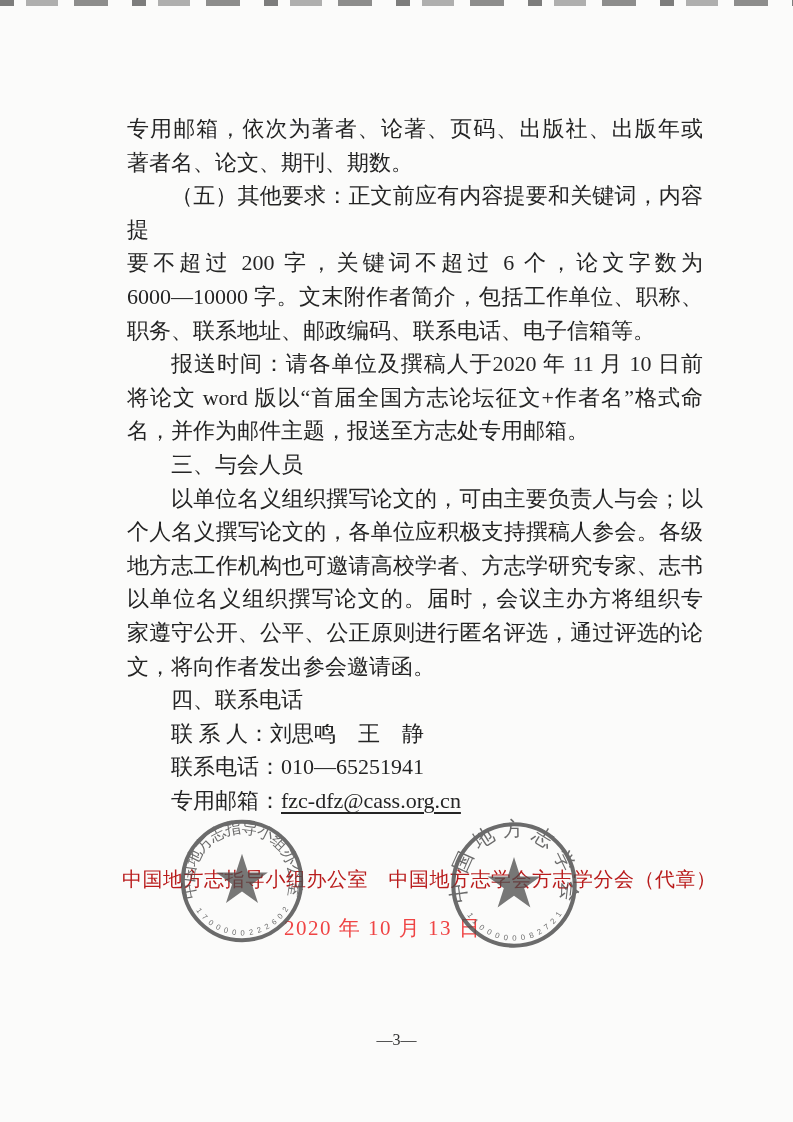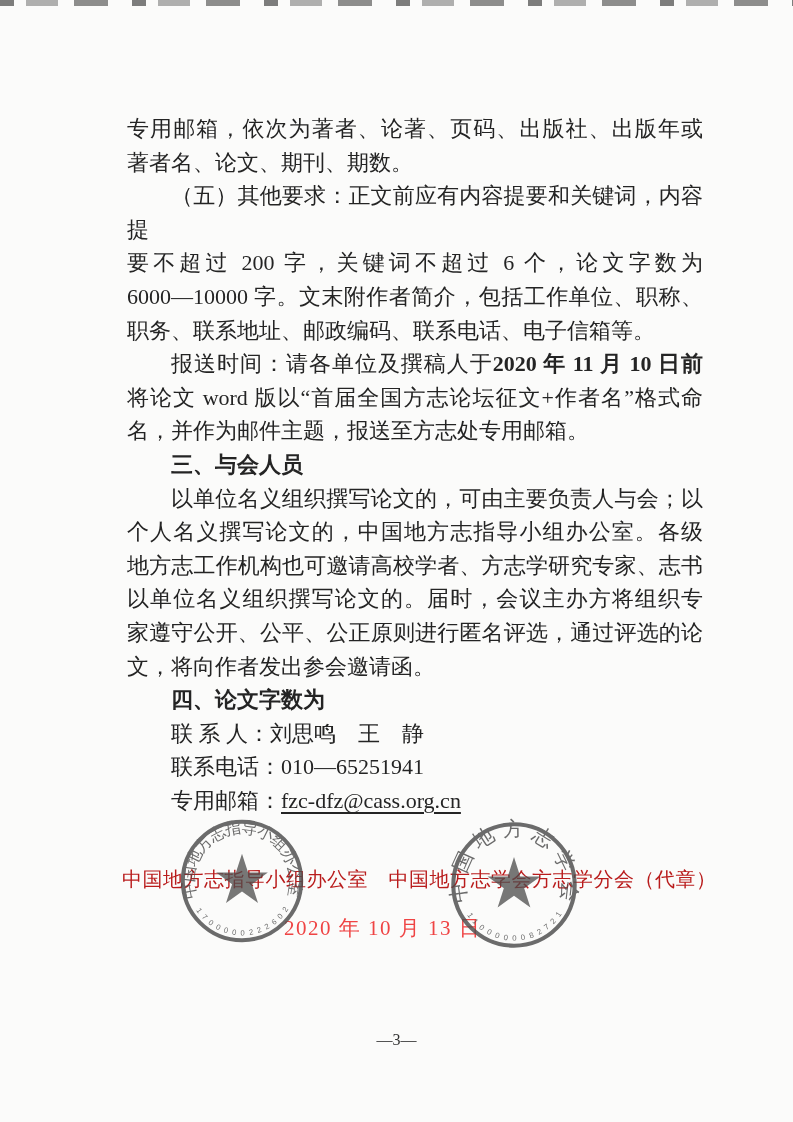--- a/index.html
+++ b/index.html
@@ -26,21 +26,21 @@
 
   
   .body-text {
     position:absolute; left:127px; top:112px; width:576px;
     font-size:22px; line-height:33.6px;
     color:#242424;
   }
   .line { text-align:justify; white-space:normal; }
   .line.j { text-align-last:justify; }
   .line.ind { text-indent:44px; }
-  .b { font-weight:bold; }
+  .b { font-weight:normal; }
   .u { text-decoration:underline; text-underline-offset:4px; }
 
   
   .sig-orgs {
     position:absolute; left:122px; top:866px; width:560px;
     font-size:20px; letter-spacing:.5px; color:#b91c1c;
     z-index:1; white-space:nowrap;
   }
   .sig-date {
     position:absolute; left:284px; top:914px;
@@ -73,26 +73,26 @@
       <div class="line"><span>著者名、论文、期刊、期数。</span></div>
       <div class="line j ind"><span>（五）其他要求：正文前应有内容提要和关键词，内容提</span></div>
       <div class="line j"><span>要不超过 200 字，关键词不超过 6 个，论文字数为</span></div>
       <div class="line j"><span>6000—10000 字。文末附作者简介，包括工作单位、职称、</span></div>
       <div class="line"><span>职务、联系地址、邮政编码、联系电话、电子信箱等。</span></div>
       <div class="line j ind"><span>报送时间：请各单位及撰稿人于</span><span class="b">2020 年 11 月 10 日前</span></div>
       <div class="line j"><span>将论文 word 版以“首届全国方志论坛征文+作者名”格式命</span></div>
       <div class="line"><span>名，并作为邮件主题，报送至方志处专用邮箱。</span></div>
       <div class="line ind"><span class="b">三、与会人员</span></div>
       <div class="line j ind"><span>以单位名义组织撰写论文的，可由主要负责人与会；以</span></div>
-      <div class="line j"><span>个人名义撰写论文的，中国地方志指导小组办公室。各级</span></div>
+      <div class="line j"><span>个人名义撰写论文的，各单位应积极支持撰稿人参会。各级</span></div>
       <div class="line j"><span>地方志工作机构也可邀请高校学者、方志学研究专家、志书</span></div>
       <div class="line j"><span>以单位名义组织撰写论文的。届时，会议主办方将组织专</span></div>
       <div class="line j"><span>家遵守公开、公平、公正原则进行匿名评选，通过评选的论</span></div>
       <div class="line"><span>文，将向作者发出参会邀请函。</span></div>
-      <div class="line ind"><span class="b">四、论文字数为</span></div>
+      <div class="line ind"><span class="b">四、联系电话</span></div>
       <div class="line ind"><span>联 系 人：刘思鸣　王　静</span></div>
       <div class="line ind"><span>联系电话：010—65251941</span></div>
       <div class="line ind"><span>专用邮箱：</span><span class="u">fzc-dfz@cass.org.cn</span></div>
     </div>
 
   <div class="sig-orgs">中国地方志指导小组办公室　中国地方志学会方志学分会（代章）</div>
 
   <div class="sig-date">2020 年 10 月 13 日</div>
 
   <div class="seal seal-left">

